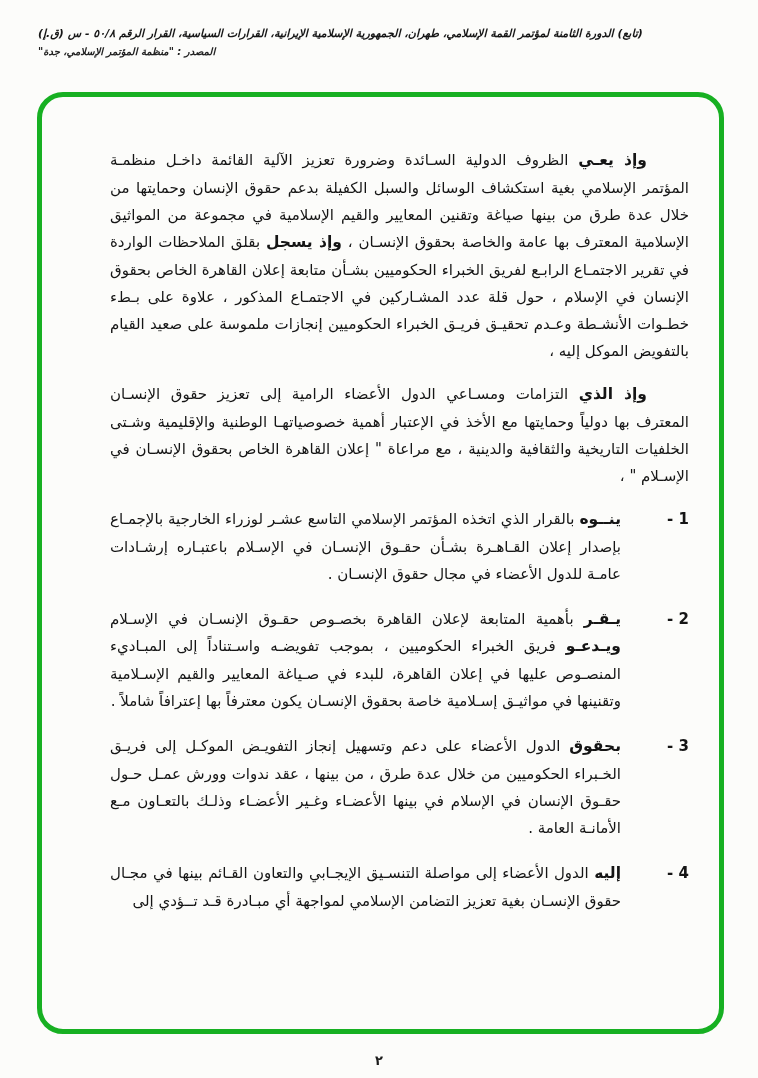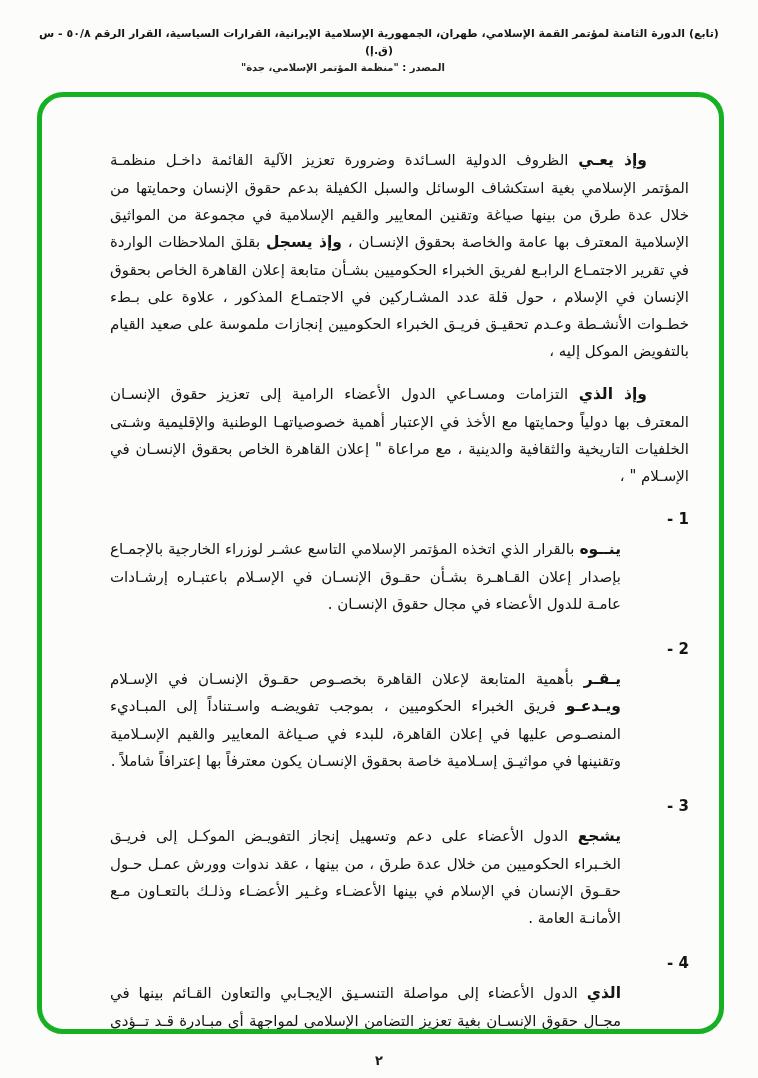--- a/index.html
+++ b/index.html
@@ -14,21 +14,22 @@
     overflow: hidden;
     font-family: "DejaVu Sans", sans-serif;
     color: #1b1b1b;
   }
   .doc-header {
     position: absolute;
     top: 26px;
     right: 38px;
     left: 38px;
     direction: rtl;
-    text-align: center;
+    text-align: left;
+    font-style: italic;
   }
   .header-line1 {
     font-size: 11px;
     font-weight: bold;
     line-height: 1.5;
     color: #161616;
   }
   .header-line2 {
     font-size: 10px;
     font-weight: bold;
@@ -71,21 +72,20 @@
   .num {
     flex: 0 0 40px;
     margin-left: 28px;
     font-weight: bold;
     text-align: right;
     white-space: nowrap;
   }
   .itext {
     flex: 1 1 auto;
     text-align: justify;
-    margin-top: 30px;
   }
   .page-footer {
     position: absolute;
     bottom: 10px;
     left: 0;
     right: 0;
     text-align: center;
     font-size: 13px;
     font-weight: bold;
     color: #1b1b1b;
@@ -113,26 +113,26 @@
         <div class="itext"><b class="lead">ينــوه</b><span> بالقرار الذي اتخذه المؤتمر الإسلامي التاسع  عشـر لوزراء الخارجية بالإجمـاع بإصدار إعلان القـاهـرة بشـأن حقـوق الإنسـان في الإسـلام باعتبـاره إرشـادات عامـة للدول الأعضاء في مجال حقوق الإنسـان .</span></div>
       </div>
 
       <div class="item">
         <div class="num">2 -</div>
         <div class="itext"><b class="lead">يـقـر</b><span> بأهمية المتابعة لإعلان القاهرة  بخصـوص حقـوق الإنسـان في الإسـلام </span><b class="lead">ويـدعـو</b><span> فريق الخبراء الحكوميين ، بموجب تفويضـه واسـتناداً إلى المبـاديء المنصـوص عليها في إعلان القاهرة، للبدء في صـياغة المعايير والقيم الإسـلامية وتقنينها في مواثيـق إسـلامية خاصة بحقوق الإنسـان يكون معترفاً بها إعترافاً شاملاً .</span></div>
       </div>
 
       <div class="item">
         <div class="num">3 -</div>
-        <div class="itext"><b class="lead">يشجع</b><span> الدول الأعضاء على دعم وتسهيل إنجاز التفويـض الموكـل إلى فريـق الخـبراء الحكوميين من خلال عدة طرق ، من بينها ، عقد ندوات وورش عمـل حـول حقـوق الإنسان في الإسلام في بينها الأعضـاء وغـير الأعضـاء وذلـك بالتعـاون مـع الأمانـة العامة .</span></div>
+        <div class="itext"><b class="lead">بحقوق</b><span> الدول الأعضاء على دعم وتسهيل إنجاز التفويـض الموكـل إلى فريـق الخـبراء الحكوميين من خلال عدة طرق ، من بينها ، عقد ندوات وورش عمـل حـول حقـوق الإنسان في الإسلام في بينها الأعضـاء وغـير الأعضـاء وذلـك بالتعـاون مـع الأمانـة العامة .</span></div>
       </div>
 
       <div class="item">
         <div class="num">4 -</div>
-        <div class="itext"><b class="lead">الذي</b><span> الدول الأعضاء إلى مواصلة التنسـيق الإيجـابي والتعاون القـائم بينها في مجـال حقوق الإنسـان بغية تعزيز التضامن الإسلامي لمواجهة أي مبـادرة قـد تــؤدي إلى</span></div>
+        <div class="itext"><b class="lead">إليه</b><span> الدول الأعضاء إلى مواصلة التنسـيق الإيجـابي والتعاون القـائم بينها في مجـال حقوق الإنسـان بغية تعزيز التضامن الإسلامي لمواجهة أي مبـادرة قـد تــؤدي إلى</span></div>
       </div>
 
     </div>
   </div>
 
   <footer class="page-footer">
     <span>٢</span>
   </footer>
 
 </div>

